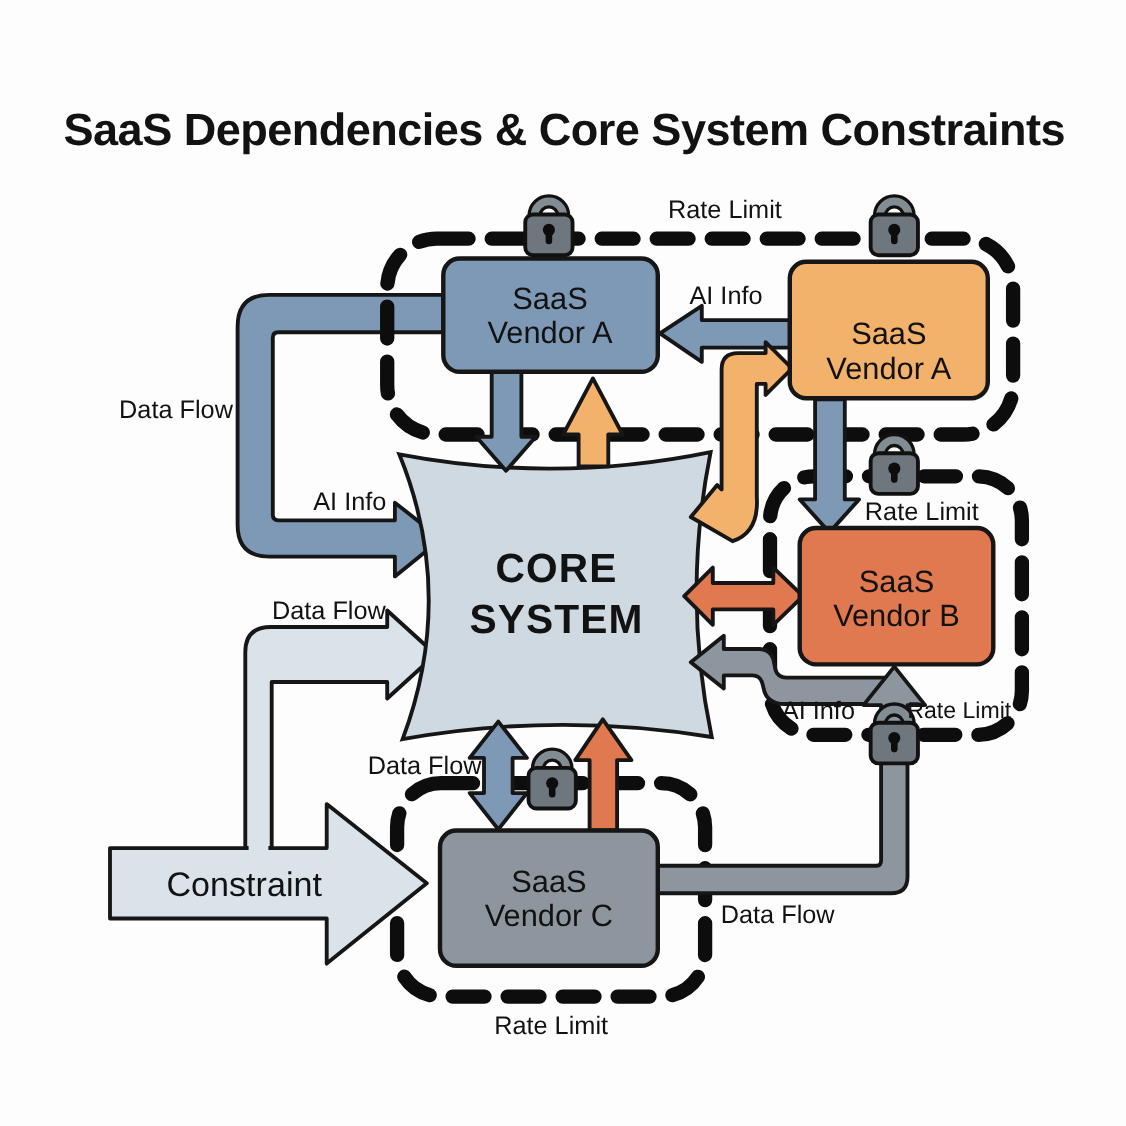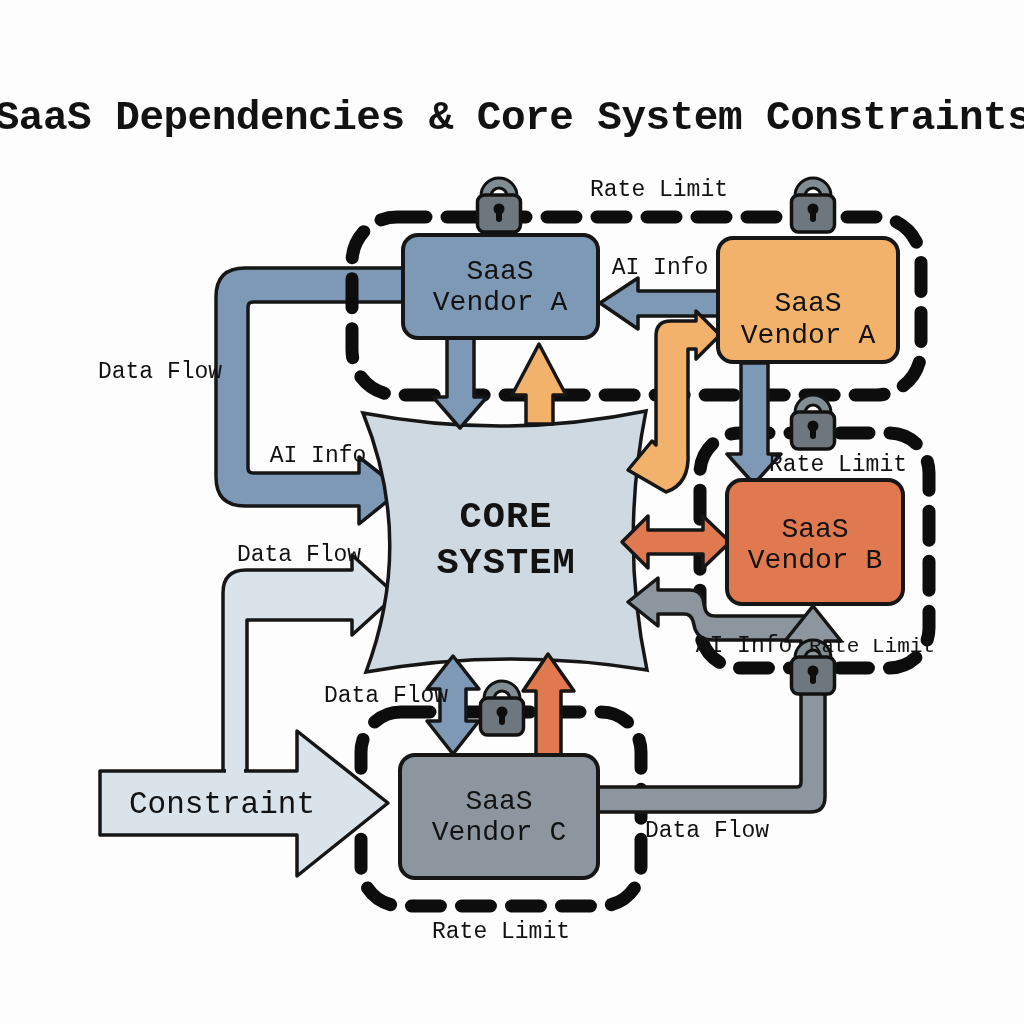--- a/index.html
+++ b/index.html
@@ -1,18 +1,18 @@
 <!DOCTYPE html>
 <html><head>
 <meta charset="utf-8">
 <style>
   html, body { margin: 0; padding: 0; background: #fdfdfd; }
   .stage {
     width: 1024px; height: 1024px; position: relative;
-    font-family: Liberation Mono, monospace;
+    font-family: Liberation Sans, sans-serif;
     background: #fdfdfd;
   }
   svg { display: block; }
   text { fill: #121212; }
   .title-text { font-size: 41px; font-weight: bold; letter-spacing: -0.5px; }
   .label-text { font-size: 23px; }
   .label-text-sm { font-size: 21px; }
   .constraint-text { font-size: 31px; }
   .node-text { font-size: 28px; }
   .core-text { font-size: 37px; font-weight: bold; letter-spacing: 1px; }

